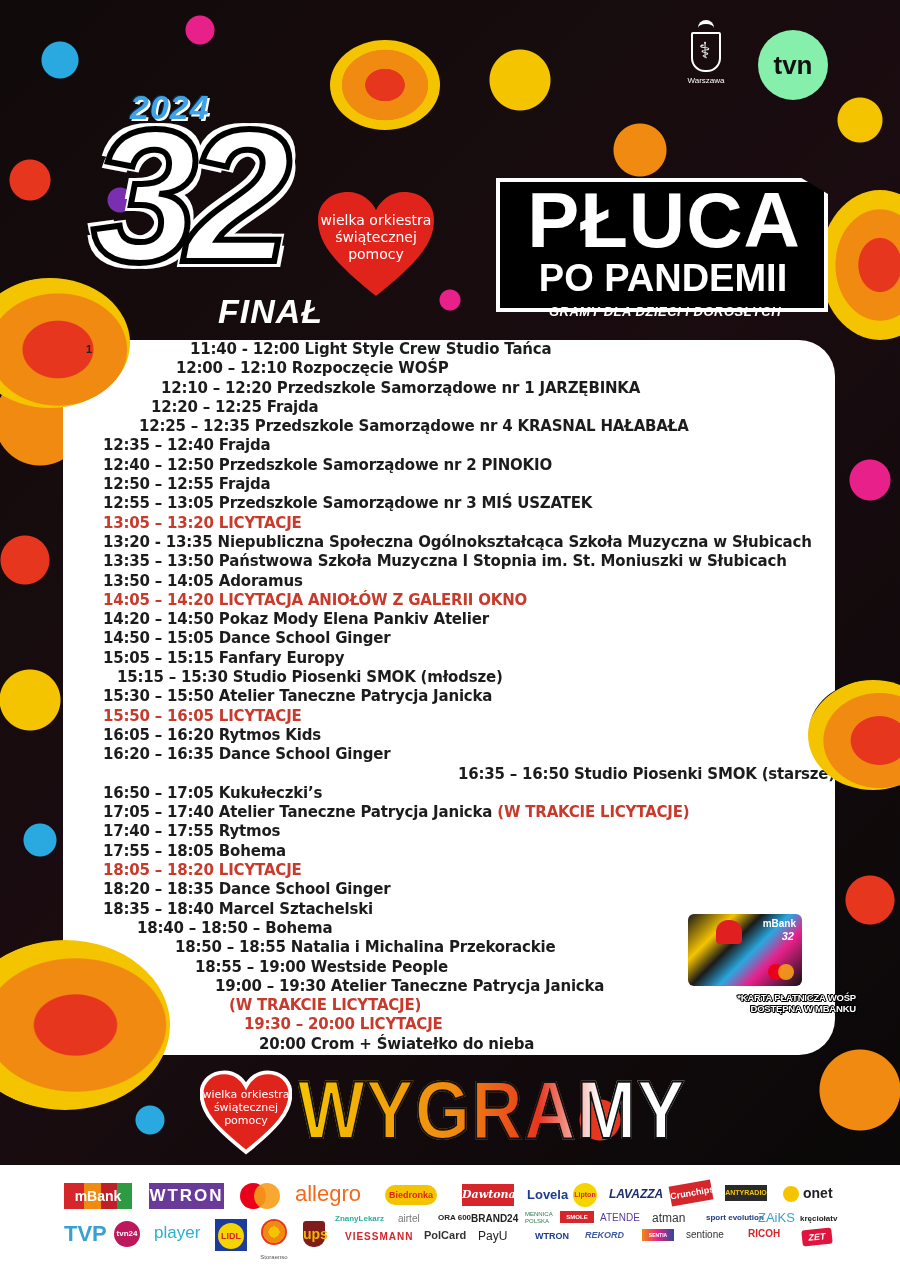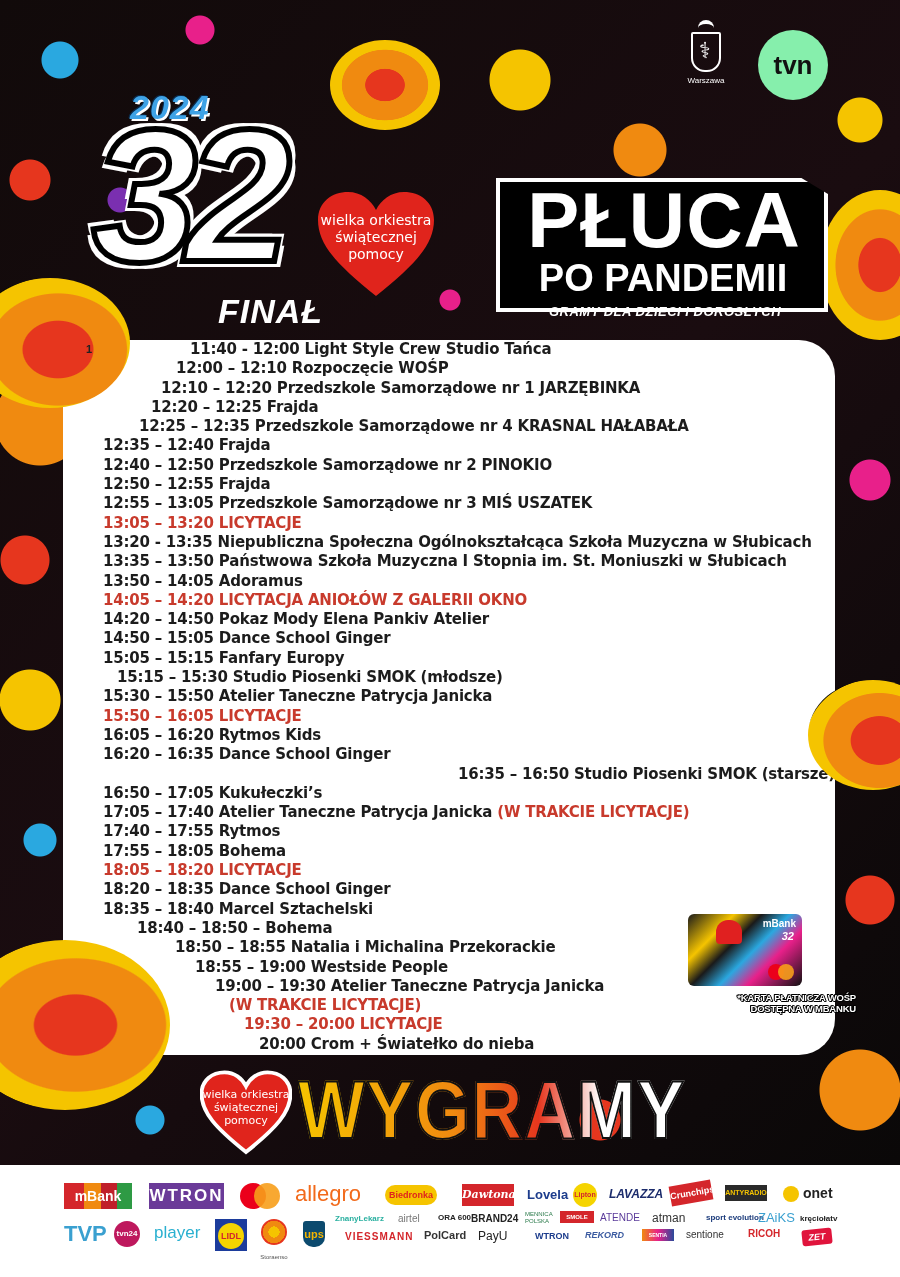--- a/index.html
+++ b/index.html
@@ -342,21 +342,21 @@
   <div class="logo" style="left:64px;top:56px;font-size:22px;color:#3aa0d0;">TVP</div>
   <div class="logo box" style="left:114px;top:56px;width:26px;height:26px;line-height:26px;font-size:8px;background:#be185d;border-radius:50%;">tvn24</div>
   <div class="logo" style="left:154px;top:58px;font-size:17px;font-weight:normal;color:#2ab0d0;">player</div>
   <div class="logo box" style="left:215px;top:54px;width:32px;height:32px;line-height:32px;font-size:9px;background:#1c3c9c;color:#d4262b;">
     <span style="display:inline-block;width:26px;height:26px;border-radius:50%;background:#f5d400;line-height:26px;vertical-align:middle;">LIDL</span>
   </div>
   <div class="logo" style="left:259px;top:54px;width:30px;text-align:center;">
     <span style="display:block;width:26px;height:26px;margin:0 auto;border-radius:50%;background:radial-gradient(circle,#f5c400 0 30%,#f08a10 31% 60%,#e6361e 61%);"></span>
     <span style="font-size:6px;font-weight:normal;color:#555;">Storaenso</span>
   </div>
-  <div class="logo box" style="left:303px;top:56px;width:22px;height:26px;line-height:26px;font-size:11px;background:#0c4a6e;color:#f5b400;border-radius:3px 3px 10px 10px;">ups</div>
+  <div class="logo box" style="left:303px;top:56px;width:22px;height:26px;line-height:26px;font-size:14px;background:#7f1d1d;color:#f5b400;border-radius:3px 3px 10px 10px;">ups</div>
   <div class="logo" style="left:345px;top:66px;font-size:10px;color:#d4262b;letter-spacing:1px;">VIESSMANN</div>
   <div class="logo" style="left:424px;top:64px;font-size:11px;color:#333;">PolCard</div>
   <div class="logo" style="left:478px;top:64px;font-size:12px;font-weight:normal;color:#222;">PayU</div>
   <div class="logo" style="left:535px;top:66px;font-size:9px;color:#1c3c8c;">WTRON</div>
   <div class="logo" style="left:585px;top:65px;font-size:9px;font-style:italic;color:#3a5aa0;">REKORD</div>
   <div class="logo box" style="left:642px;top:64px;width:32px;height:12px;line-height:12px;font-size:5px;background:linear-gradient(90deg,#f08a10,#e8208a,#2a4a9a);">SENTIA</div>
   <div class="logo" style="left:686px;top:64px;font-size:10px;font-weight:normal;color:#333;">sentione</div>
   <div class="logo" style="left:748px;top:63px;font-size:10px;color:#d4262b;">RICOH</div>
   <div class="logo box" style="left:802px;top:64px;width:30px;height:16px;line-height:16px;font-size:9px;font-style:italic;background:#e0143c;border-radius:3px;transform:rotate(-6deg);">ZET</div>
 </div>

